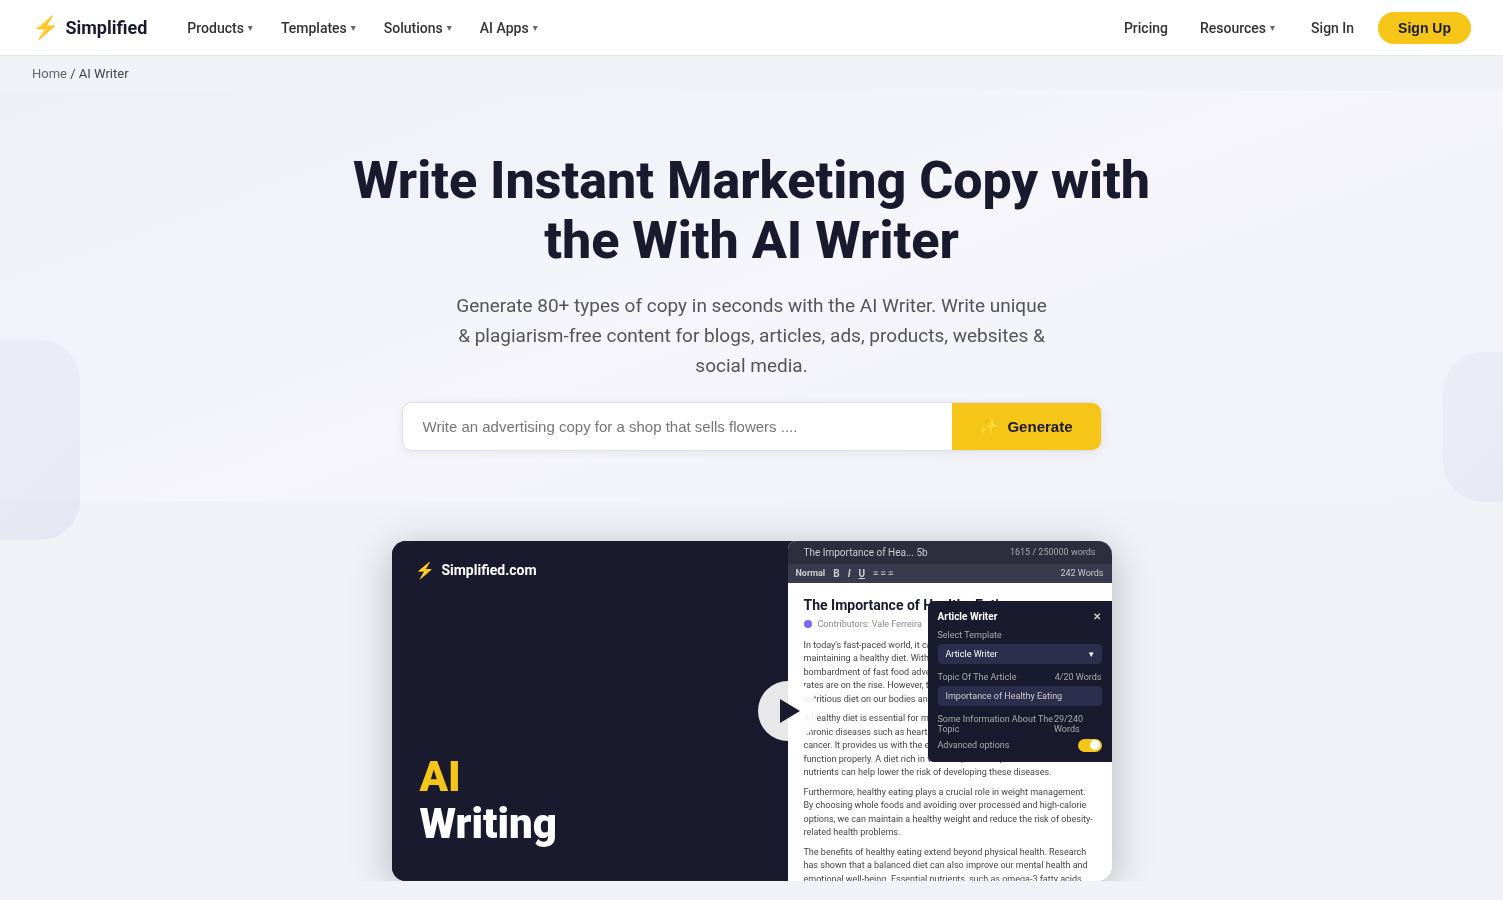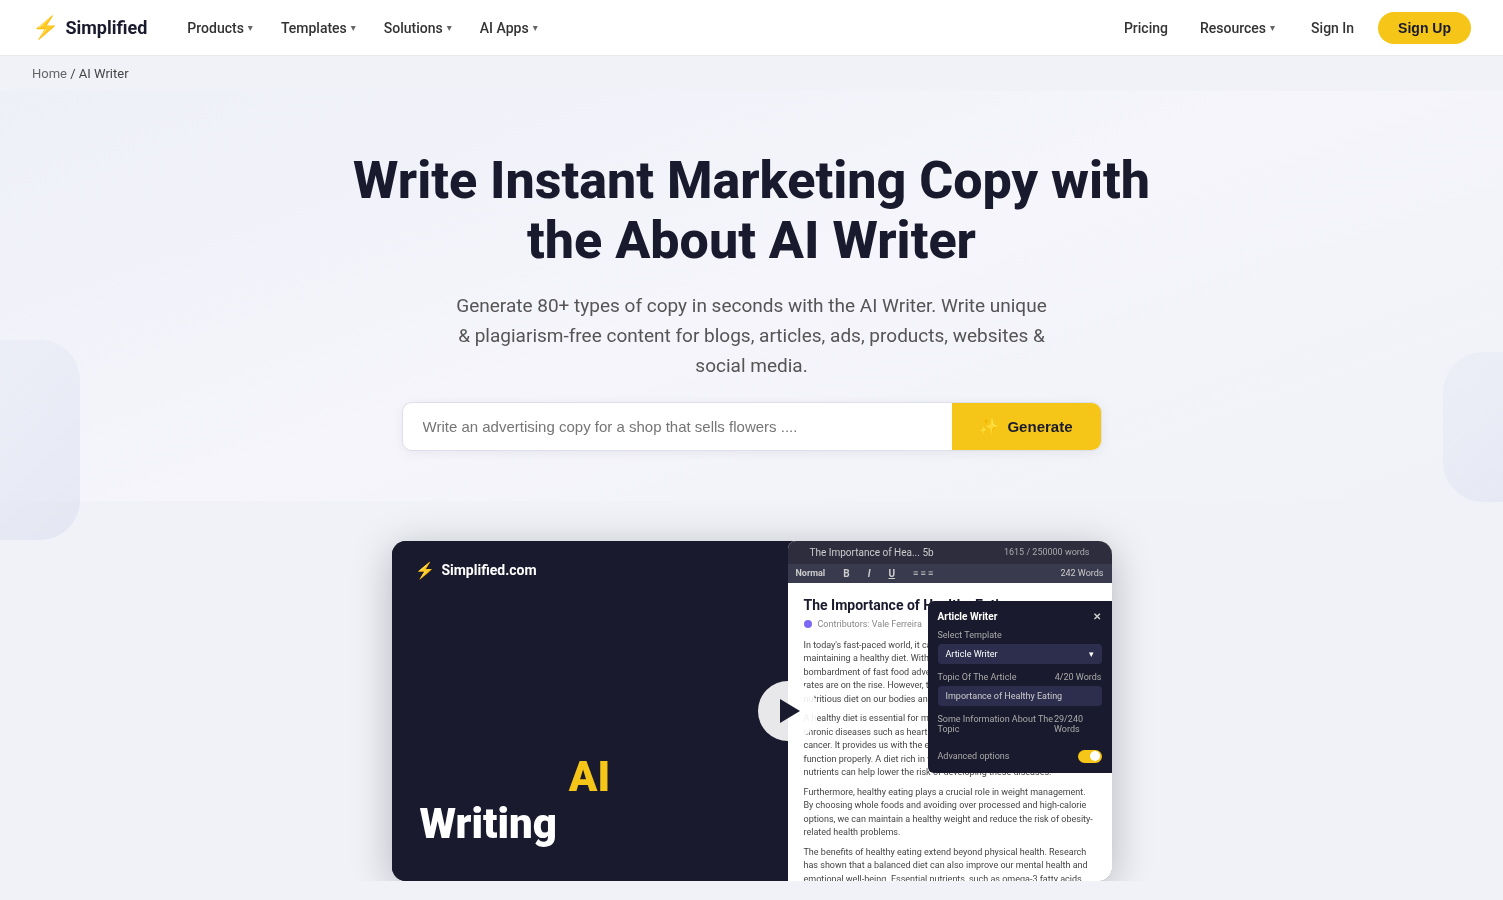--- a/index.html
+++ b/index.html
@@ -188,21 +188,20 @@
     }
     .video-main-text {
       margin-top: auto;
       padding-bottom: 10px;
     }
     .video-ai-text {
       font-size: 42px;
       font-weight: 900;
       color: #f5c518;
       line-height: 1.1;
-      text-align: center;
     }
     .video-writing-text {
       font-size: 42px;
       font-weight: 900;
       color: #fff;
       line-height: 1.1;
     }
     .video-generator-text {
       font-size: 42px;
       font-weight: 900;
@@ -238,30 +237,30 @@
       width: 45%;
       background: #fff;
       border-radius: 8px 0 0 0;
       display: flex;
       flex-direction: column;
       overflow: hidden;
       position: relative;
     }
     .doc-toolbar {
       background: #2d2d3e;
-      padding: 6px 22px;
+      padding: 6px 16px;
       display: flex;
       align-items: center;
       gap: 8px;
     }
     .doc-format-bar {
       background: #3a3a4e;
       padding: 4px 8px;
       display: flex;
-      gap: 18px;
+      gap: 8px;
       align-items: center;
     }
     .format-btn {
       font-size: 10px;
       color: #ccc;
       font-weight: bold;
     }
     .doc-content {
       flex: 1;
       background: #fff;
@@ -352,21 +351,21 @@
       background: #2d2d4e;
       border-radius: 4px;
       padding: 5px 8px;
       font-size: 9px;
       color: #ccc;
       margin-bottom: 8px;
     }
     .panel-section-row {
       display: flex;
       justify-content: space-between;
-      margin-bottom: 16px;
+      margin-bottom: 5px;
     }
     .panel-section-label {
       font-size: 9px;
       color: #aaa;
     }
     .panel-section-counter {
       font-size: 9px;
       color: #aaa;
     }
     .panel-impact-text {
@@ -485,21 +484,21 @@
     <a href="#">Home</a>
     <span>/</span>
     <span>AI Writer</span>
   </div>
 
   <section class="hero">
 
     <div class="wave-left"></div>
     <div class="wave-right"></div>
 
-    <h1 class="hero-title">Write Instant Marketing Copy with the About AI Writer</h1>
+    <h1 class="hero-title">Write Instant Marketing Copy with the With AI Writer</h1>
     <p class="hero-subtitle">Generate 80+ types of copy in seconds with the AI Writer. Write unique &amp; plagiarism-free content for blogs, articles, ads, products, websites &amp; social media.</p>
 
     <div class="input-bar">
       <input type="text" placeholder="Write an advertising copy for a shop that sells flowers ...." style="">
       <button class="generate-btn">
         <span class="generate-icon">✨</span>
         <span>Generate</span>
       </button>
     </div>
   </section>

